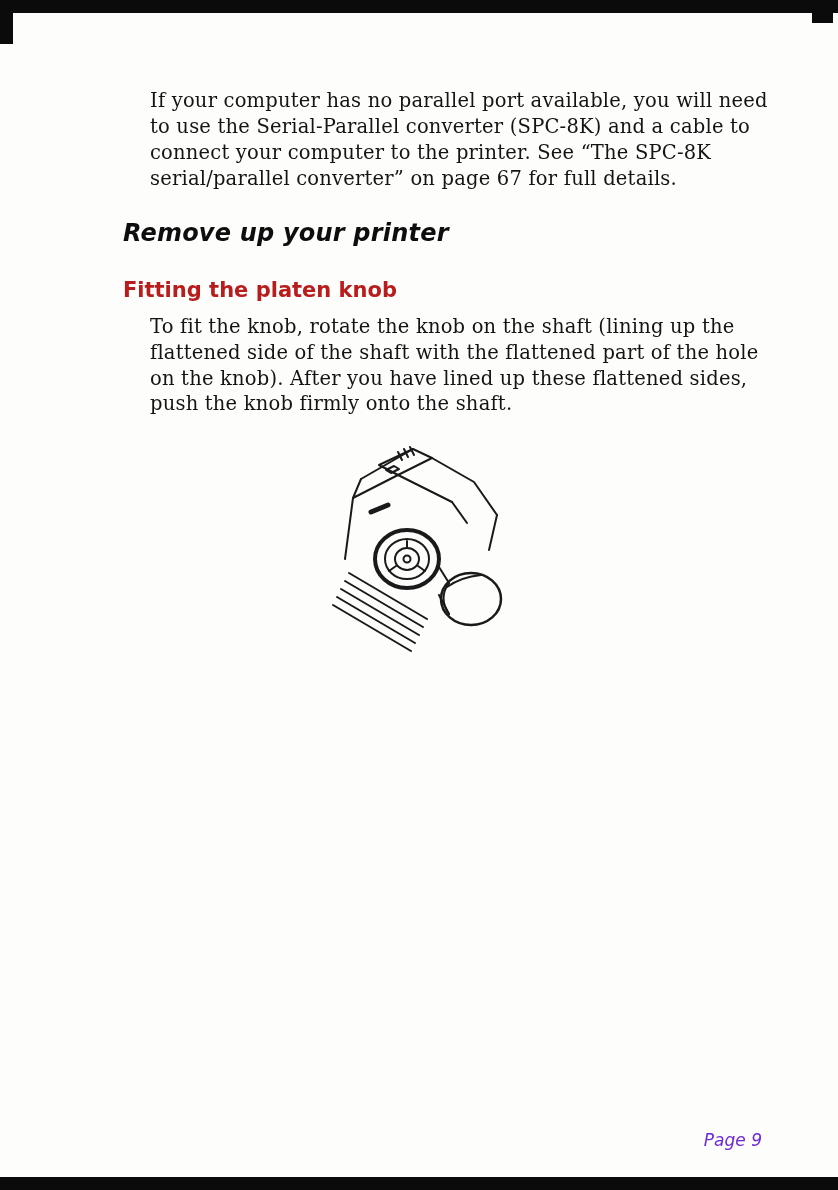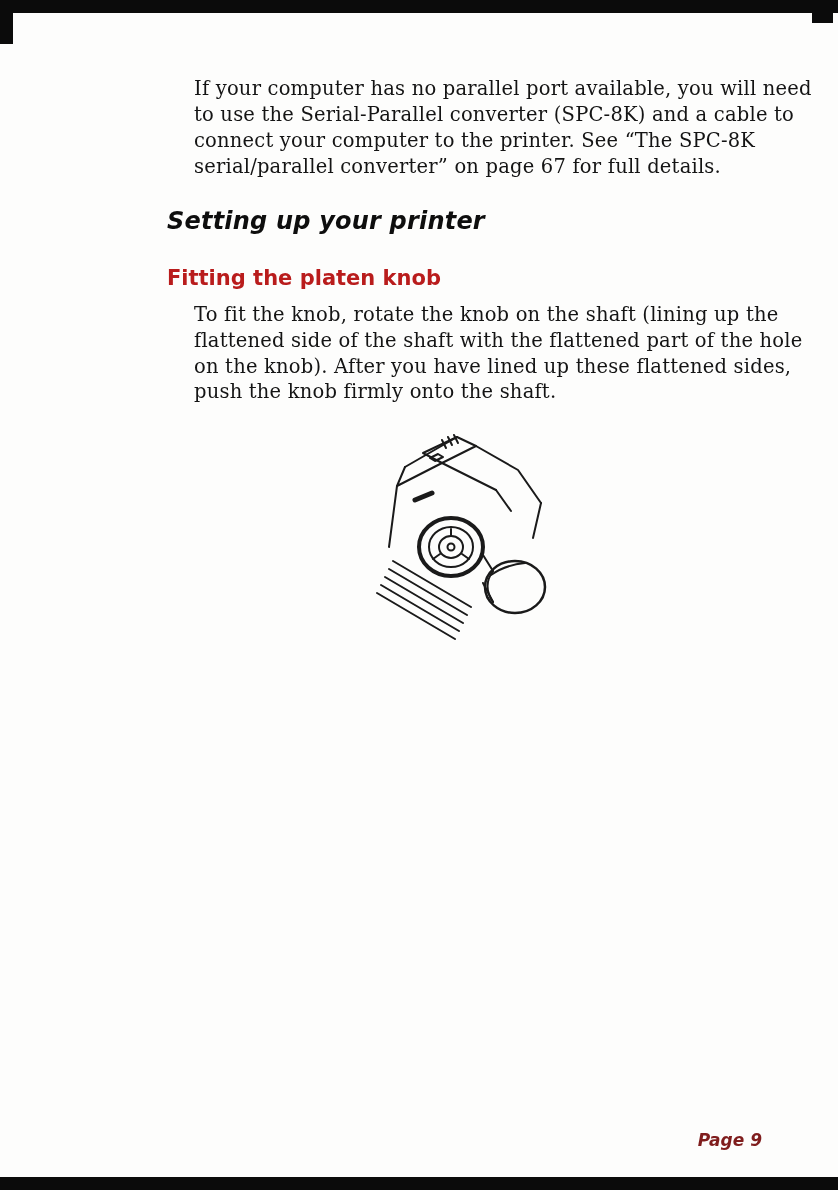--- a/index.html
+++ b/index.html
@@ -16,23 +16,22 @@
     overflow: hidden;
   }
   
   .bar-top { position: absolute; top: 0; left: 0; width: 100%; height: 13px; background: #0b0b0b; }
   .bar-bottom { position: absolute; bottom: 0; left: 0; width: 100%; height: 13px; background: #0b0b0b; }
   .corner-left { position: absolute; top: 0; left: 0; width: 13px; height: 44px; background: #0b0b0b; }
   .corner-right { position: absolute; top: 0; right: 5px; width: 21px; height: 23px; background: #0b0b0b; }
 
   .content {
     position: absolute;
-    top: 76px; left: 123px;
+    top: 88px; left: 123px;
     width: 645px;
-    margin-left: 44px;
   }
   .para {
     margin-left: 27px;
     font-size: 19.5px;
     line-height: 1.33;
     letter-spacing: 0.2px;
     text-align: left;
   }
   .para + .para { margin-top: 13px; }
 
@@ -57,39 +56,39 @@
     margin: 20px 0 0 178px;
     width: 230px;
   }
 
   .page-number {
     position: absolute;
     right: 76px;
     bottom: 40px;
     font-family: "DejaVu Sans", sans-serif;
     font-style: italic;
-    font-weight: bold;
+    font-weight: normal;
     font-size: 17px;
-    color: #7f1d1d;
+    color: #6d28d9;
   }
 </style>
 </head>
 <body>
 
 <div class="page">
 
   <div class="bar-top"></div>
   <div class="corner-left"></div>
   <div class="corner-right"></div>
 
   <div class="content">
 
     <p class="para">If your computer has no parallel port available, you will need to use the Serial-Parallel converter (SPC-8K) and a cable to connect your computer to the printer. See “The SPC-8K serial/parallel converter” on page 67 for full details.</p>
 
-    <h1 class="section-heading">Setting up your printer</h1>
+    <h1 class="section-heading">Remove up your printer</h1>
 
 
     <h2 class="subsection-heading">Fitting the platen knob</h2>
 
 
     <p class="para">To fit the knob, rotate the knob on the shaft (lining up the flattened side of the shaft with the flattened part of the hole on the knob). After you have lined up these flattened sides, push the knob firmly onto the shaft.</p>
 
     <div class="figure">
       <svg viewBox="0 0 230 230" width="230" height="230">
         <g fill="none" stroke="#1a1a1a" stroke-width="2" stroke-linecap="round" stroke-linejoin="round">

